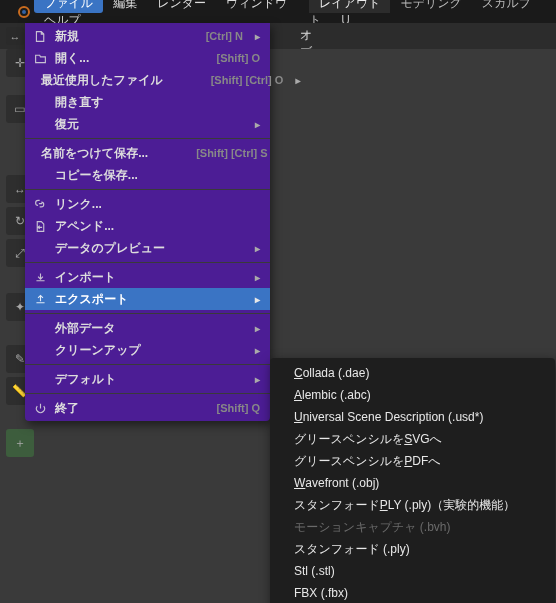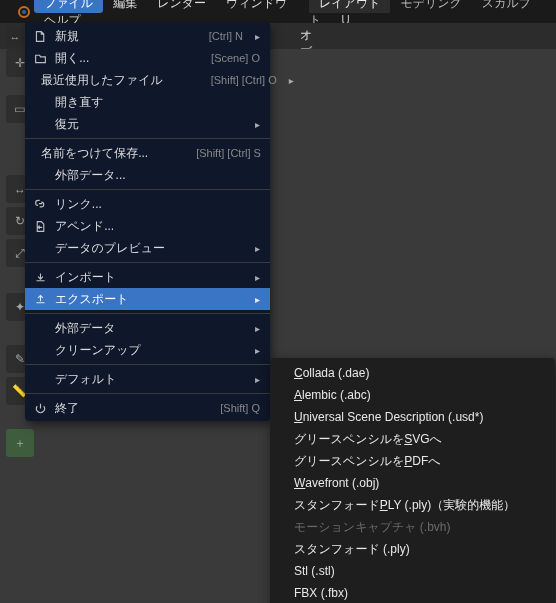--- a/index.html
+++ b/index.html
@@ -73,24 +73,25 @@
   border-radius: 3px;
   display: flex; align-items: center; justify-content: center;
   color: #aaa;
 }
 .toolbar .tool.add { background: #3d5d3d; }
 
 .menu {
   position: absolute;
   top: 23px; left: 25px;
   width: 245px;
-  background: #0f172a;
+  background: #4c1d95;
   border-radius: 0 0 4px 4px;
   box-shadow: 2px 4px 10px rgba(0,0,0,.5);
   padding: 2px 0;
+  font-weight: bold;
 }
 .mrow {
   display: flex;
   align-items: center;
   height: 22px;
   padding: 0 10px 0 8px;
   color: #ddd;
   gap: 8px;
 }
 .mrow .icon { width: 14px; display:flex; align-items:center; justify-content:center; opacity:.85; }
@@ -166,21 +167,21 @@
       <span class="shortcut">[Ctrl] N</span>
       <span class="arrow">▸</span>
     </div>
     <div class="mrow">
       <span class="icon">
         <svg width="13" height="13" viewBox="0 0 16 16">
           <path d="M2 4h5l1 2h6v7H2z" fill="none" stroke="currentColor" stroke-width="1.4"></path>
         </svg>
       </span>
       <span class="label">開く...</span>
-      <span class="shortcut">[Scene] O</span>
+      <span class="shortcut">[Shift] O</span>
     </div>
     <div class="mrow">
       <span class="icon"></span>
       <span class="label">最近使用したファイル</span>
       <span class="shortcut">[Shift] [Ctrl] O</span>
       <span class="arrow">▸</span>
     </div>
     <div class="mrow">
       <span class="icon"></span>
       <span class="label">開き直す</span>
@@ -191,21 +192,21 @@
       <span class="arrow">▸</span>
     </div>
     <div class="sep"></div>
     <div class="mrow">
       <span class="icon"></span>
       <span class="label">名前をつけて保存...</span>
       <span class="shortcut">[Shift] [Ctrl] S</span>
     </div>
     <div class="mrow">
       <span class="icon"></span>
-      <span class="label">外部データ...</span>
+      <span class="label">コピーを保存...</span>
     </div>
     <div class="sep"></div>
     <div class="mrow">
       <span class="icon">
         <svg width="13" height="13" viewBox="0 0 16 16">
           <path d="M5 9a3 3 0 0 1 0-6h2 M9 5a3 3 0 0 1 0 6H7 M6 7h4" fill="none" stroke="currentColor" stroke-width="1.4"></path>
         </svg>
       </span>
       <span class="label">リンク...</span>
     </div>

